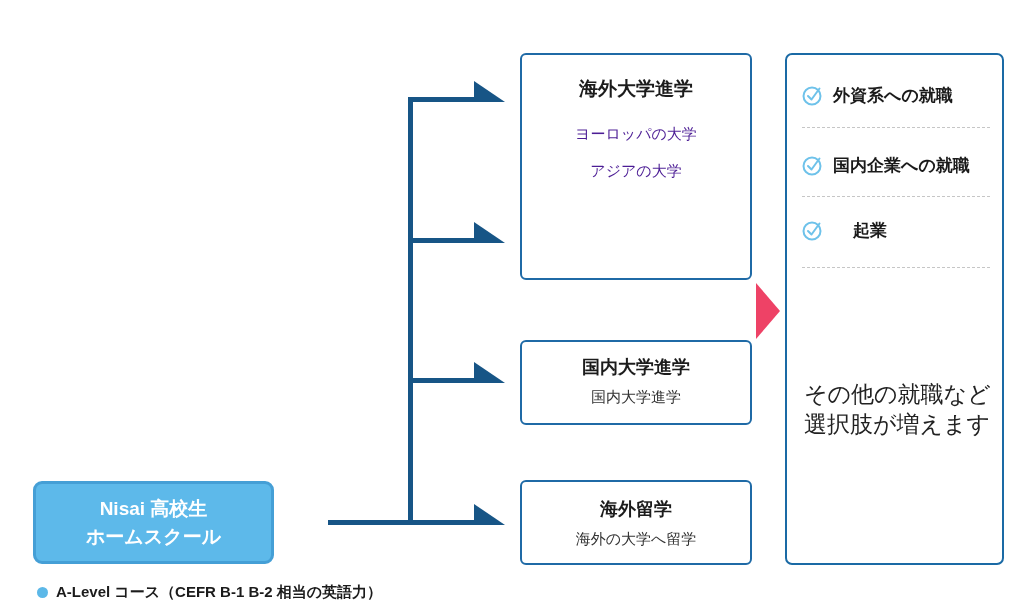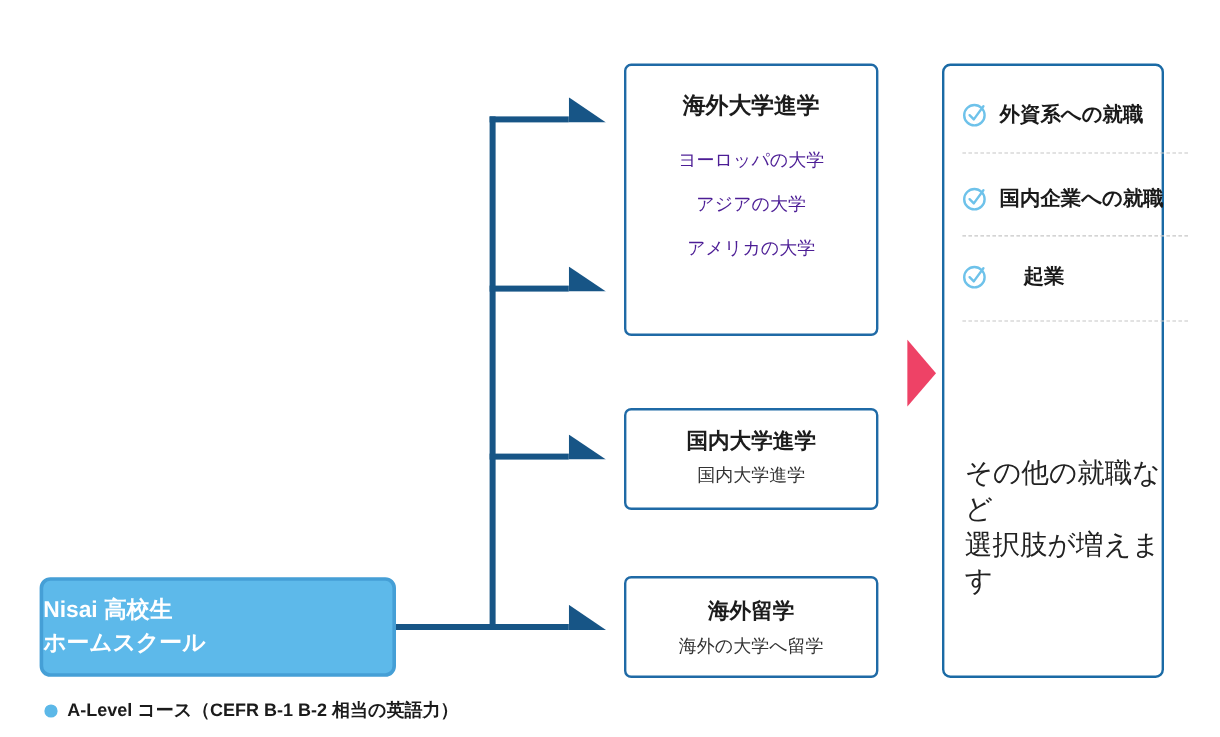--- a/index.html
+++ b/index.html
@@ -13,41 +13,41 @@
     width: 1017px;
     height: 614px;
     background: #ffffff;
     overflow: hidden;
   }
 
   
   .source-box {
     position: absolute;
     left: 33px; top: 481px;
-    width: 297px; height: 83px;
+    width: 241px; height: 83px;
     background: #5db9ea;
     border: 3px solid #459fd6;
     border-radius: 9px;
     box-sizing: border-box;
     display: flex;
     flex-direction: column;
-    align-items: flex-start;
+    align-items: center;
     justify-content: center;
     color: #ffffff;
     font-size: 19px;
     font-weight: bold;
     line-height: 28px;
     text-align: center;
   }
 
   
   .path-box {
     position: absolute;
     left: 520px;
-    width: 212px;
+    width: 232px;
     background: #ffffff;
     border: 2px solid #1f6aa6;
     border-radius: 6px;
     box-sizing: border-box;
     text-align: center;
   }
   .path-box .box-title {
     font-size: 19px;
     font-weight: bold;
     color: #1c1c1c;
@@ -67,21 +67,21 @@
     color: #333333;
     line-height: 30px;
     margin-top: 2px;
   }
   .box-domestic .box-title, .box-abroad .box-title { font-size: 18px; line-height: 26px; }
 
   
   .outcome-box {
     position: absolute;
     left: 785px; top: 53px;
-    width: 185px; height: 512px;
+    width: 219px; height: 512px;
     background: #ffffff;
     border: 2px solid #1a6aa5;
     border-radius: 7px;
     box-sizing: border-box;
   }
   .outcome-item {
     position: absolute;
     left: 15px;
     display: flex;
     align-items: center;
@@ -171,21 +171,20 @@
   <div class="source-box">
     <div>Nisai 高校生</div>
     <div>ホームスクール</div>
   </div>
 
   <div class="path-box box-overseas">
     <div class="box-title">海外大学進学</div>
     <div class="box-items">
       <div class="box-item">ヨーロッパの大学</div>
       <div class="box-item">アジアの大学</div>
-      <div class="box-item">アメリカの大学</div>
     </div>
   </div>
 
   <div class="path-box box-domestic">
     <div class="box-title">国内大学進学</div>
     <div class="box-sub">国内大学進学</div>
   </div>
 
   <div class="path-box box-abroad">
     <div class="box-title">海外留学</div>

